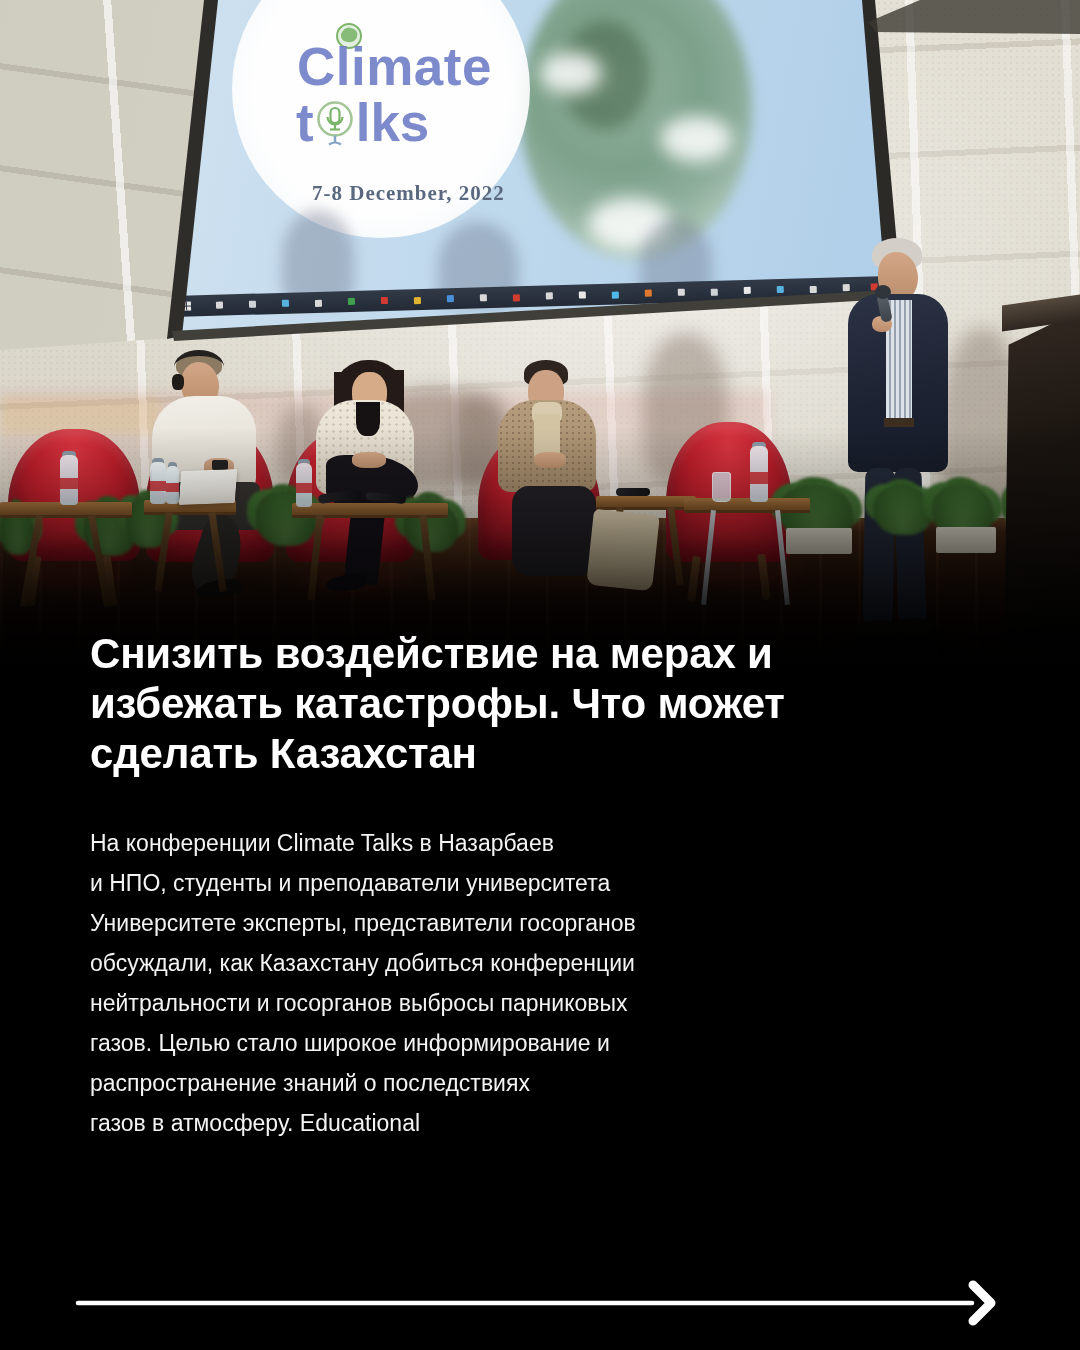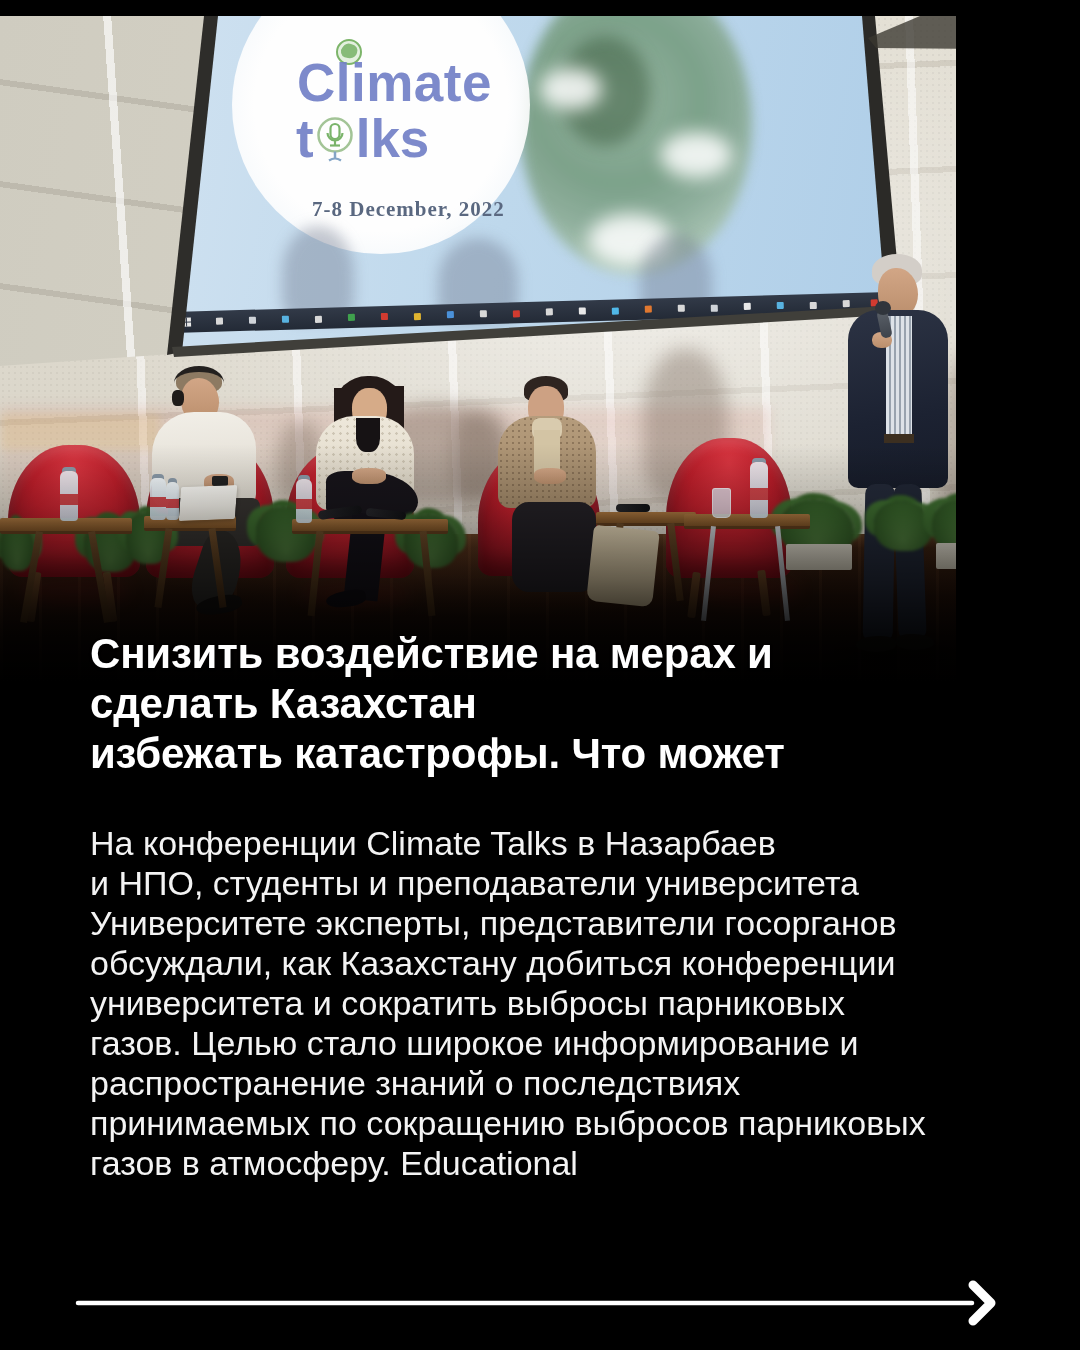--- a/index.html
+++ b/index.html
@@ -1,21 +1,21 @@
 <!DOCTYPE html>
 <html><head>
 <meta charset="utf-8">
 <style>
   html,body{margin:0;padding:0;background:#000;}
   #canvas{position:relative;width:1080px;height:1350px;background:#000;overflow:hidden;
           font-family:"Liberation Sans",sans-serif;}
   .abs{position:absolute;}
 
   
-  #photo{position:absolute;left:0;top:16px;width:956px;height:675px;overflow:hidden;background:#fef9c3;}
+  #photo{position:absolute;left:0;top:0;width:1080px;height:675px;overflow:hidden;background:#fef9c3;}
 
   .wall{left:0;top:0;width:1080px;height:675px;
     background:
       radial-gradient(ellipse 760px 420px at 58% 40%, rgba(255,255,255,.55), rgba(255,255,255,0) 72%),
       repeating-linear-gradient(88deg, rgba(255,255,255,0) 0 148px, rgba(255,255,255,.55) 148px 156px),
       repeating-linear-gradient(-2.5deg, rgba(255,255,255,0) 0 100px, rgba(186,179,165,.45) 100px 106px),
       radial-gradient(rgba(0,0,0,.045) 1px, transparent 1.4px),
       linear-gradient(#e4e0d5,#d5d0c3);
     background-size:auto,auto,auto,6px 6px,auto;}
   .pinkband{left:0;top:392px;width:770px;height:132px;filter:blur(7px);
@@ -95,21 +95,21 @@
   .glass{background:rgba(225,238,248,.78);border:1px solid rgba(255,255,255,.6);border-radius:3px 3px 5px 5px;}
   .mic{background:linear-gradient(90deg,#26262a,#111114);border-radius:5px;}
 
   .fade{left:0;top:428px;width:1080px;height:247px;
     background:linear-gradient(rgba(0,0,0,0) 0%,rgba(0,0,0,.18) 25%,rgba(0,0,0,.52) 55%,rgba(0,0,0,.84) 78%,#000 97%);}
 
   
   .headline{left:90px;top:629px;width:910px;color:#fff;font-weight:700;
     font-size:42px;line-height:50px;letter-spacing:-.2px;text-shadow:0 1px 3px rgba(0,0,0,.45);}
   .bodytext{left:90px;top:823px;width:930px;color:#f3f3f3;font-weight:400;
-    font-size:34px;line-height:40px;letter-spacing:0;}
+    font-size:23px;line-height:40px;letter-spacing:0;}
   .arrowsvg{left:74px;top:1277px;}
 </style>
 </head>
 <body>
 
 <div id="canvas">
 
   <div id="photo">
     <div class="abs wall"></div>
     <div class="abs pinkband"></div>
@@ -281,33 +281,32 @@
     <div class="abs glass" style="left:712px;top:472px;width:17px;height:28px;"></div>
 
     <div class="abs" style="left:1004px;top:310px;width:76px;height:348px;clip-path:polygon(6% 10%,100% 0,100% 100%,0 100%);background:linear-gradient(170deg,#332a22 0%,#1a1410 40%,#0c0906 100%);"></div>
     <div class="abs" style="left:1002px;top:300px;width:78px;height:26px;transform:skewY(-8deg);background:linear-gradient(#55493d,#2e2620);"></div>
 
     <div class="abs fade"></div>
   </div>
 
   <h1 class="abs headline" style="margin:0;">
     <div>Снизить воздействие на мерах и</div>
+    <div>избежать катастрофы. Что может</div>
     <div>сделать Казахстан</div>
-    <div>избежать катастрофы. Что может</div>
   </h1>
 
   <div class="abs bodytext">
     <div>На конференции Climate Talks в Назарбаев</div>
     <div>и НПО, студенты и преподаватели университета</div>
     <div>Университете эксперты, представители госорганов</div>
     <div>обсуждали, как Казахстану добиться конференции</div>
-    <div>университета и сократить выбросы парниковых</div>
+    <div>нейтральности и госорганов выбросы парниковых</div>
     <div>газов. Целью стало широкое информирование и</div>
     <div>распространение знаний о последствиях</div>
-    <div>принимаемых по сокращению выбросов парниковых</div>
     <div>газов в атмосферу. Educational</div>
   </div>
 
   <svg class="abs arrowsvg" width="924" height="50" viewBox="0 0 924 50">
     <line x1="4" y1="26" x2="898" y2="26" stroke="#ffffff" stroke-width="4.5" stroke-linecap="round"></line>
     <polyline points="899,8 917,26 899,44" fill="none" stroke="#ffffff" stroke-width="9" stroke-linecap="round" stroke-linejoin="round"></polyline>
   </svg>
 
 </div>
 

